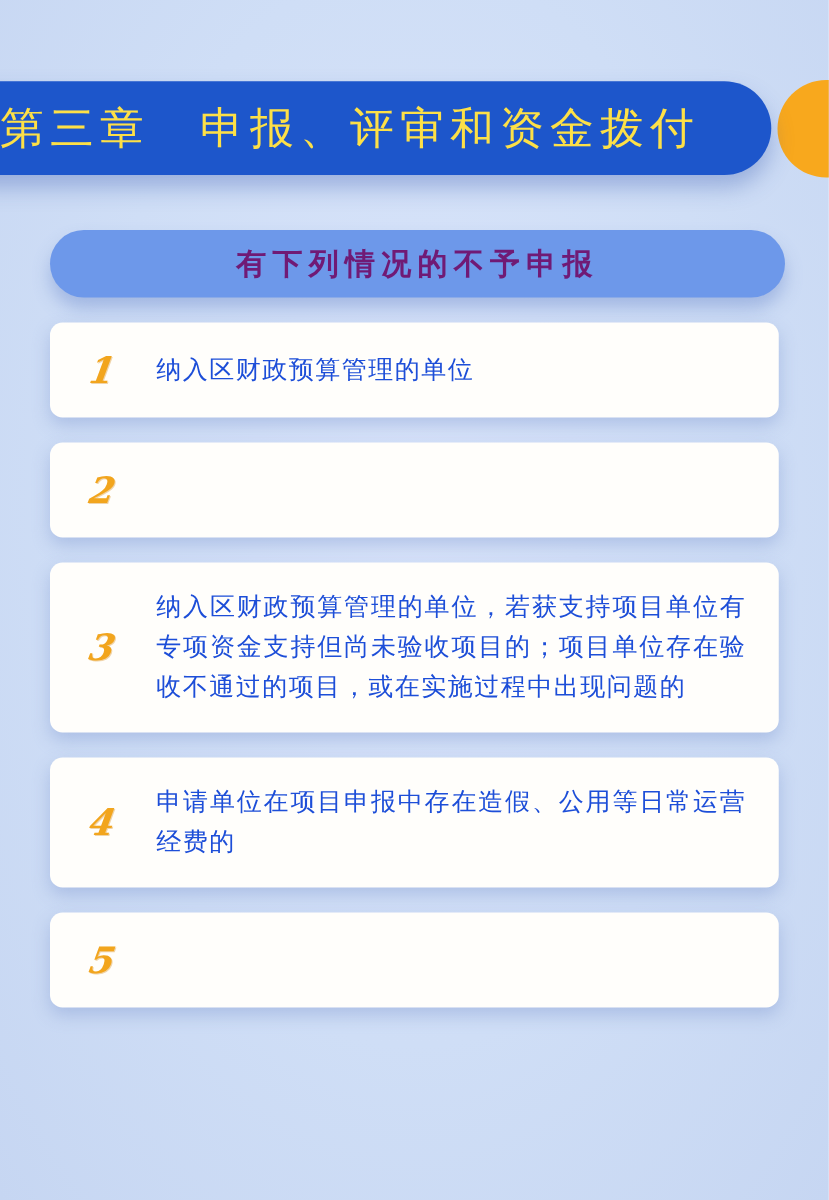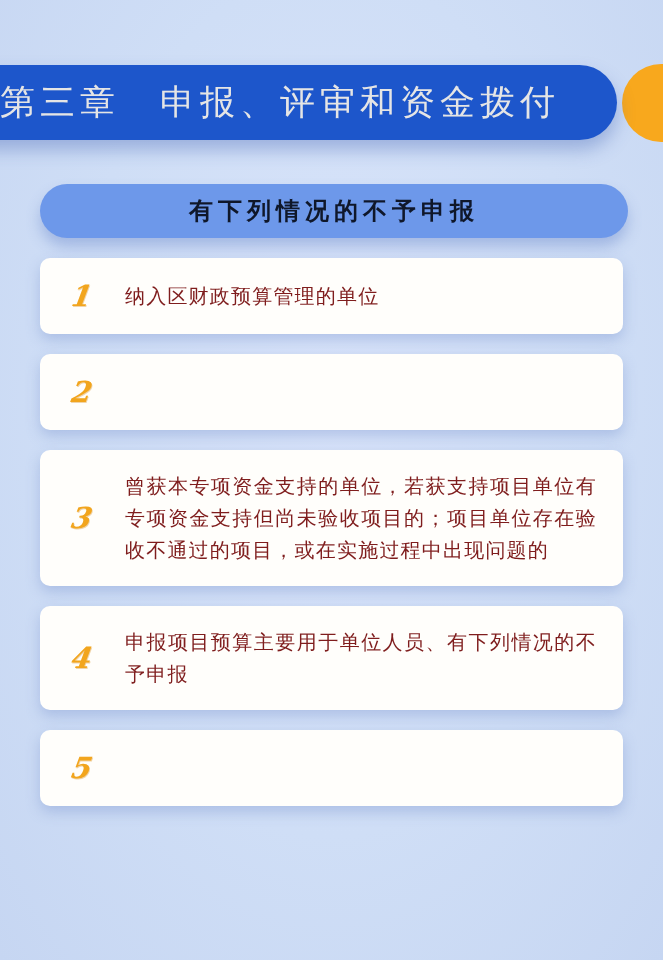--- a/index.html
+++ b/index.html
@@ -24,21 +24,21 @@
     height: 75px;
     background: #1d56cb;
     border-radius: 38px;
     box-shadow: 0 10px 18px rgba(55, 90, 175, 0.35);
     display: flex;
     align-items: center;
     padding-left: 50px;
     z-index: 2;
   }
   .title-banner .title-text {
-    color: #e5e5e5;
+    color: #fde047;
     font-size: 35px;
     letter-spacing: 5px;
     white-space: nowrap;
     font-weight: 500;
   }
   .yellow-dot {
     position: absolute;
     left: 622px;
     top: 64px;
     width: 78px;
@@ -55,21 +55,21 @@
     height: 54px;
     background: #6d98ea;
     border-radius: 27px;
     box-shadow: 0 9px 14px rgba(108, 138, 205, 0.45);
     display: flex;
     align-items: center;
     justify-content: center;
   }
   .subtitle-banner .subtitle-text {
     font-family: "Liberation Sans", sans-serif;
-    color: #0f172a;
+    color: #701a75;
     font-size: 24px;
     font-weight: bold;
     letter-spacing: 5px;
   }
   .cards {
     position: absolute;
     left: 40px;
     top: 258px;
     width: 583px;
     display: flex;
@@ -94,21 +94,21 @@
     font-size: 29px;
     color: #f2a51d;
   }
   .card-num span {
     display: inline-block;
     transform: skewX(-10deg);
     text-shadow: 1px 1px 0 rgba(212, 134, 16, 0.35);
   }
   .card-text {
     flex: 1;
-    color: #7f1d1d;
+    color: #1d4ed8;
     font-size: 20px;
     line-height: 32px;
     letter-spacing: 1.2px;
     text-align: justify;
   }
 </style>
 </head>
 <body>
 
 <div class="page">
@@ -129,26 +129,26 @@
       <div class="card-num"><span>1</span></div>
       <div class="card-text">纳入区财政预算管理的单位</div>
     </div>
 
     <div class="card">
       <div class="card-num"><span>2</span></div>
     </div>
 
     <div class="card">
       <div class="card-num"><span>3</span></div>
-      <div class="card-text">曾获本专项资金支持的单位，若获支持项目单位有专项资金支持但尚未验收项目的；项目单位存在验收不通过的项目，或在实施过程中出现问题的</div>
+      <div class="card-text">纳入区财政预算管理的单位，若获支持项目单位有专项资金支持但尚未验收项目的；项目单位存在验收不通过的项目，或在实施过程中出现问题的</div>
     </div>
 
     <div class="card">
       <div class="card-num"><span>4</span></div>
-      <div class="card-text">申报项目预算主要用于单位人员、有下列情况的不予申报</div>
+      <div class="card-text">申请单位在项目申报中存在造假、公用等日常运营经费的</div>
     </div>
 
     <div class="card">
       <div class="card-num"><span>5</span></div>
     </div>
 
   </div>
 </div>
 
 </body></html>

